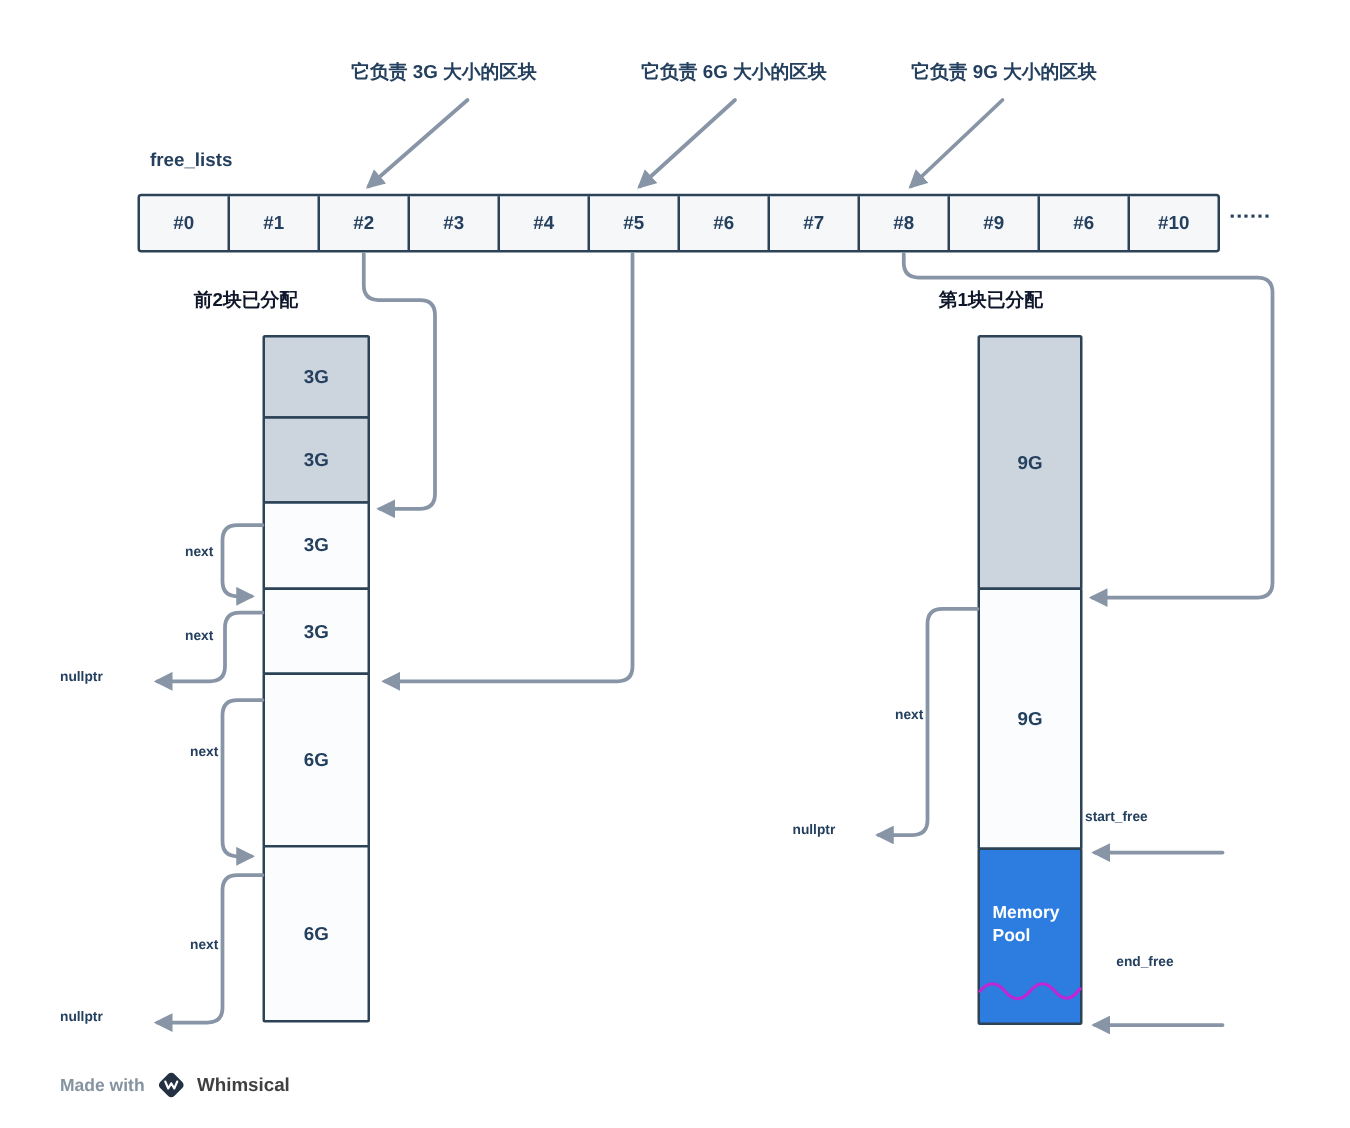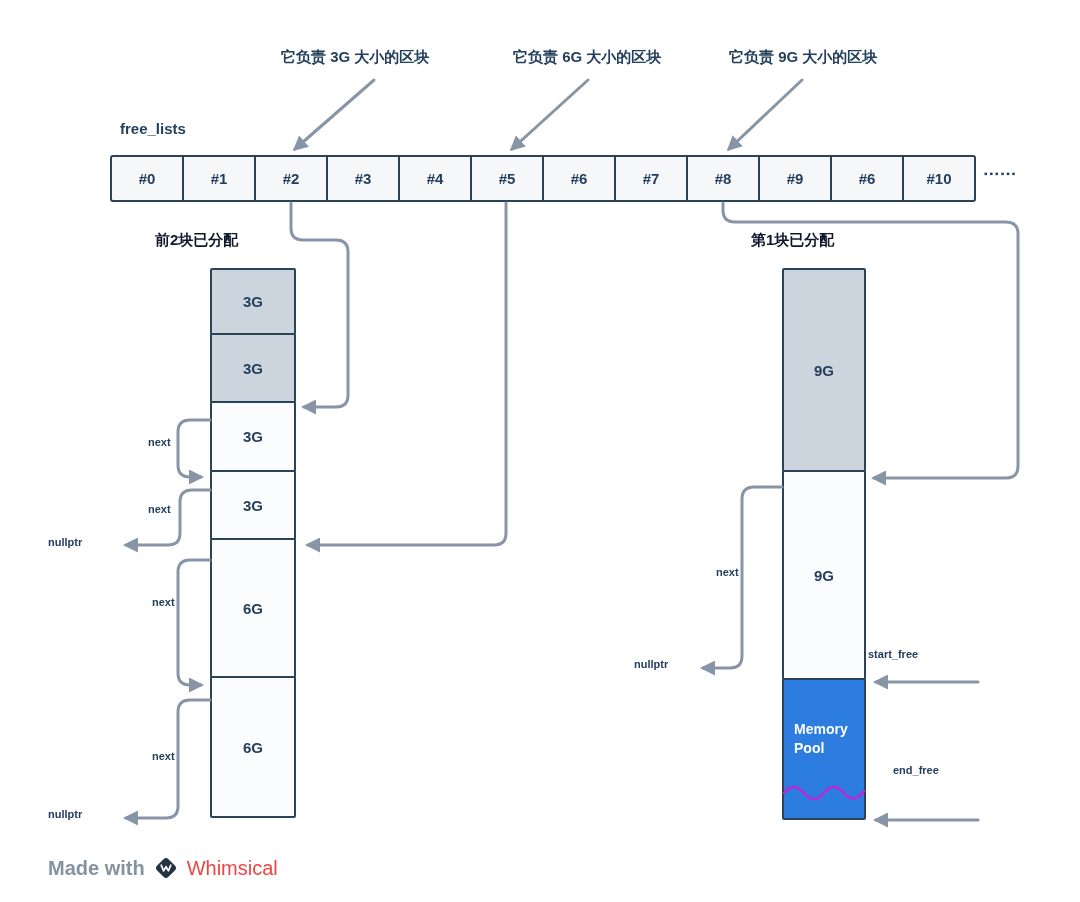--- a/index.html
+++ b/index.html
@@ -30,22 +30,22 @@
   }
   .block + .block{margin-top:-2px;}
   .block.allocated{background:#ccd5dd;}
   .block.pool{
     background:#2d7ce0;color:#ffffff;font-weight:700;font-size:14px;
     line-height:1.35;position:relative;
   }
   .pool-label{padding:0 10px;margin-top:-20px;}
   .ptr-label{font-size:11px;font-weight:700;color:#24405e;white-space:nowrap;z-index:5;}
   .footer{left:48px;top:855px;display:flex;align-items:center;gap:8px;z-index:4;}
-  .footer-text{font-size:20px;font-weight:600;color:#8493a0;}
-  .footer-brand{font-size:20px;font-weight:400;color:#ef4444;}
+  .footer-text{font-size:14px;font-weight:600;color:#8493a0;}
+  .footer-brand{font-size:15px;font-weight:700;color:#404040;}
 </style>
 </head>
 <body>
 
 <div id="canvas">
 
   <div class="abs annotation" style="left:281px;top:48px;">它负责 3G 大小的区块</div>
   <div class="abs annotation" style="left:513px;top:48px;">它负责 6G 大小的区块</div>
   <div class="abs annotation" style="left:729px;top:48px;">它负责 9G 大小的区块</div>
 

